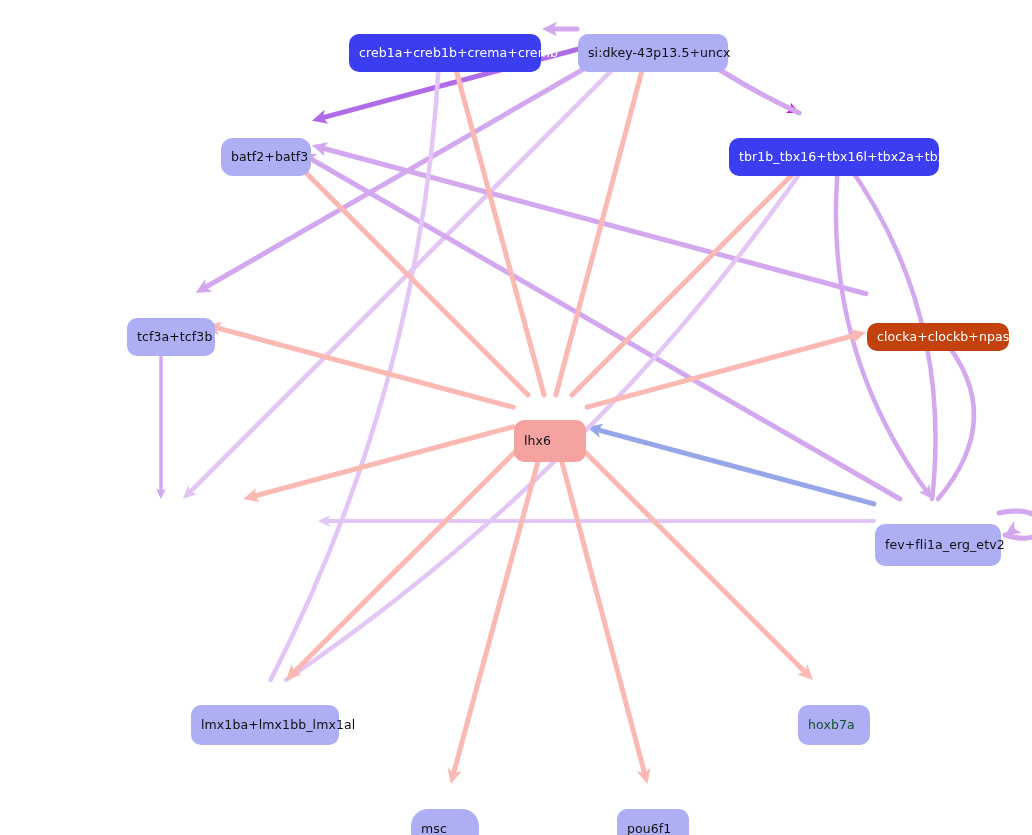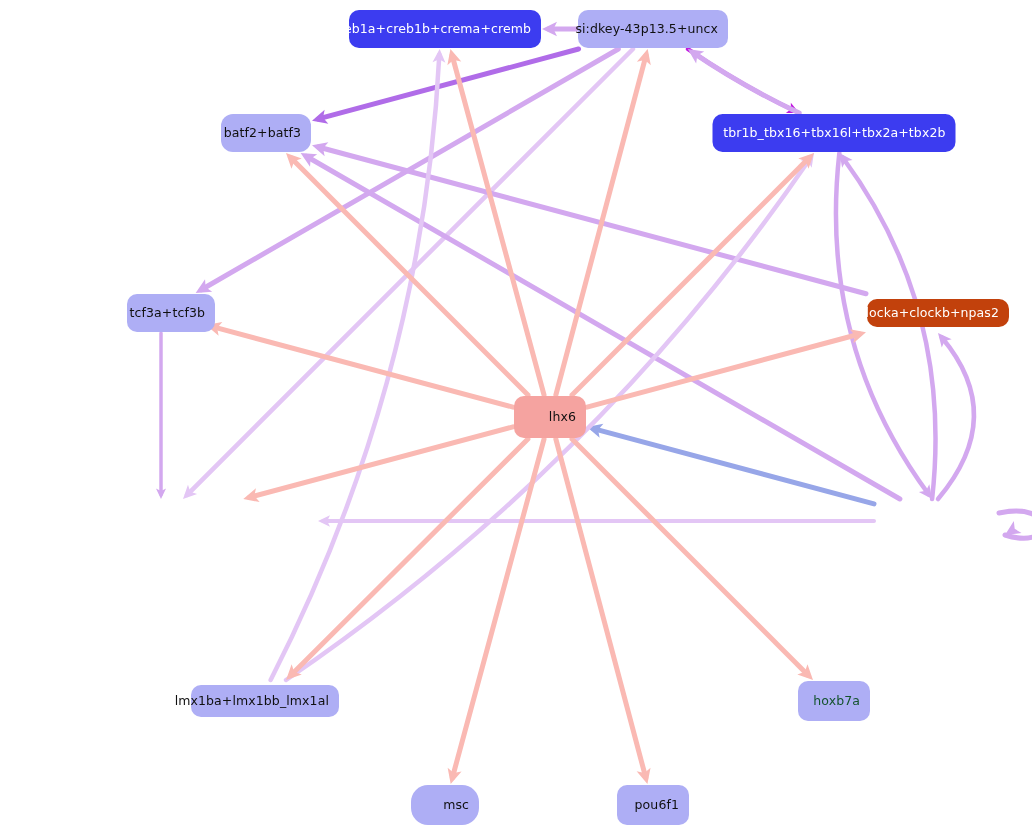--- a/index.html
+++ b/index.html
@@ -29,28 +29,29 @@
     left: 0;
     top: 0;
     width: 1032px;
     height: 835px;
   }
   .node {
     position: absolute;
     box-sizing: border-box;
     display: flex;
     align-items: center;
-    justify-content: flex-end;
+    justify-content: flex-start;
     border-radius: 10px;
     font-size: 12.5px;
     line-height: 1;
     white-space: nowrap;
     letter-spacing: 0.1px;
     padding: 0 10px;
     transform: translate(-50%, -50%);
+    margin-top: 24px;
   }
   .node-label {
     pointer-events: none;
   }
 </style>
 </head>
 <body>
 
 <div id="canvas">
   <svg id="edge-layer" viewBox="0 0 1032 835" xmlns="http://www.w3.org/2000/svg">
@@ -170,33 +171,36 @@
   <div id="node-layer">
       <div class="node" style="left: 445px; top: 29px; width: 192px; height: 38px; background: rgb(60, 60, 240); color: rgb(255, 255, 255);">
         <span class="node-label">creb1a+creb1b+crema+cremb</span>
       </div>
       <div class="node" style="left: 653px; top: 29px; width: 150px; height: 38px; background: rgb(174, 174, 245); color: rgb(16, 16, 16);">
         <span class="node-label">si:dkey-43p13.5+uncx</span>
       </div>
       <div class="node" style="left: 266px; top: 133px; width: 90px; height: 38px; background: rgb(174, 174, 245); color: rgb(16, 16, 16); border-radius: 12px;">
         <span class="node-label">batf2+batf3</span>
       </div>
-      <div class="node" style="left: 834px; top: 133px; width: 243px; height: 38px; background: rgb(60, 60, 240); color: rgb(255, 255, 255);">
+      <div class="node" style="left: 834px; top: 133px; width: 210px; height: 38px; background: rgb(60, 60, 240); color: rgb(255, 255, 255);">
         <span class="node-label">tbr1b_tbx16+tbx16l+tbx2a+tbx2b</span>
       </div>
       <div class="node" style="left: 171px; top: 313px; width: 88px; height: 38px; background: rgb(174, 174, 245); color: rgb(16, 16, 16);">
         <span class="node-label">tcf3a+tcf3b</span>
       </div>
       <div class="node" style="left: 938px; top: 313px; width: 142px; height: 28px; background: #c2410c; color: rgb(255, 255, 255);">
         <span class="node-label">clocka+clockb+npas2</span>
       </div>
       <div class="node" style="left: 550px; top: 417px; width: 72px; height: 42px; background: rgb(245, 163, 160); color: rgb(16, 16, 16);">
         <span class="node-label">lhx6</span>
       </div>
-      <div class="node" style="left: 265px; top: 701px; width: 148px; height: 32px; background: rgb(174, 174, 245); color: rgb(16, 16, 16);">
+      <div class="node" style="left: 938px; top: 521px; width: 126px; height: 42px; background: rgb(174, 174, 245); color: rgb(16, 16, 16);">
+        <span class="node-label">fev+fli1a_erg_etv2</span>
+      </div>
+      <div class="node" style="left: 265px; top: 701px; width: 148px; height: 40px; background: rgb(174, 174, 245); color: rgb(16, 16, 16);">
         <span class="node-label">lmx1ba+lmx1bb_lmx1al</span>
       </div>
       <div class="node" style="left: 834px; top: 701px; width: 72px; height: 40px; background: rgb(174, 174, 245); color: #14532d;">
         <span class="node-label">hoxb7a</span>
       </div>
       <div class="node" style="left: 445px; top: 805px; width: 68px; height: 40px; background: rgb(174, 174, 245); color: rgb(16, 16, 16); border-radius: 17px;">
         <span class="node-label">msc</span>
       </div>
       <div class="node" style="left: 653px; top: 805px; width: 72px; height: 40px; background: rgb(174, 174, 245); color: rgb(16, 16, 16);">
         <span class="node-label">pou6f1</span>

